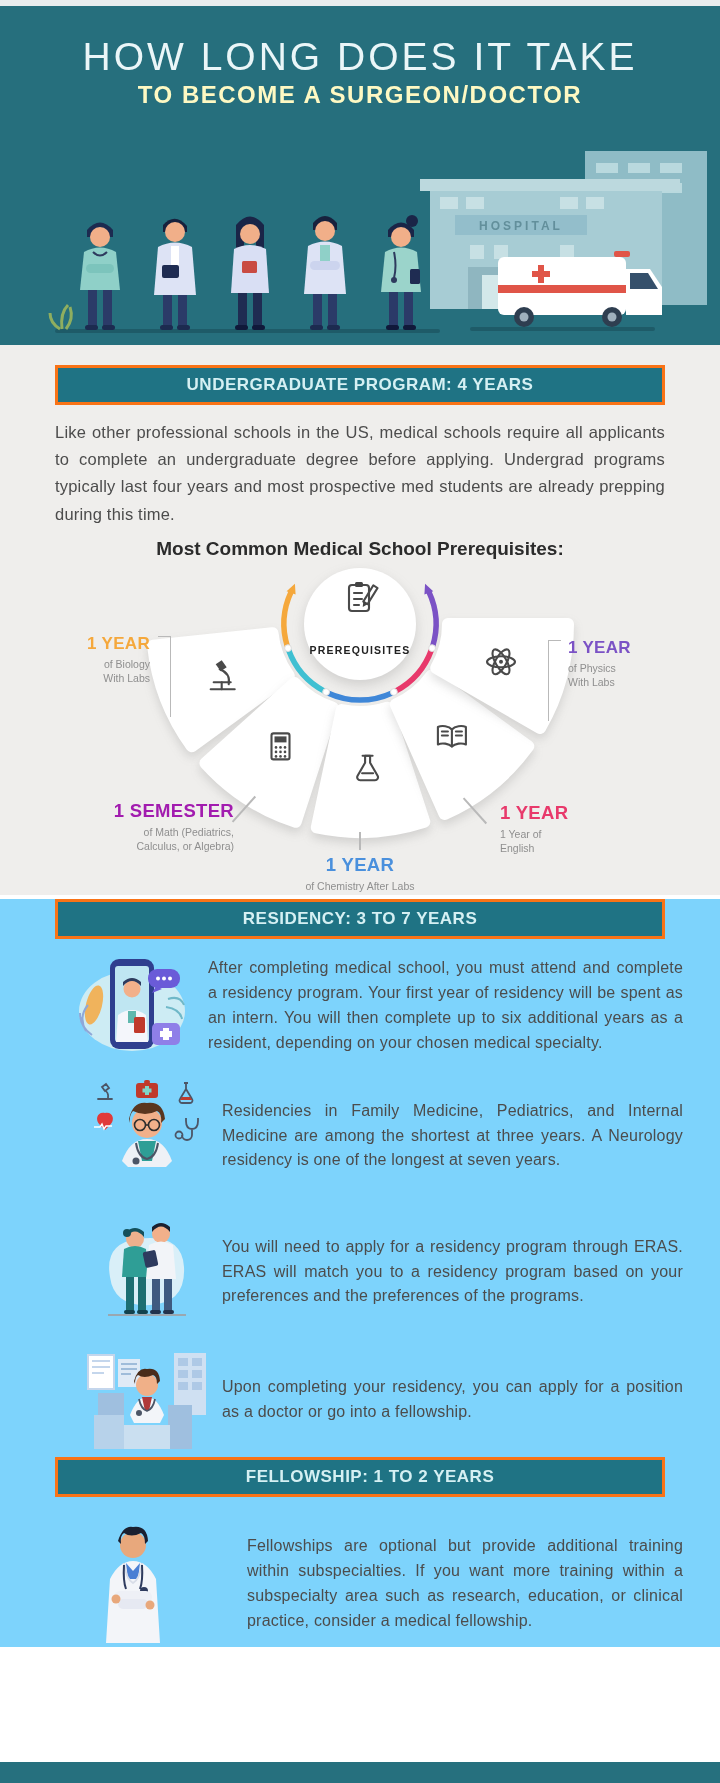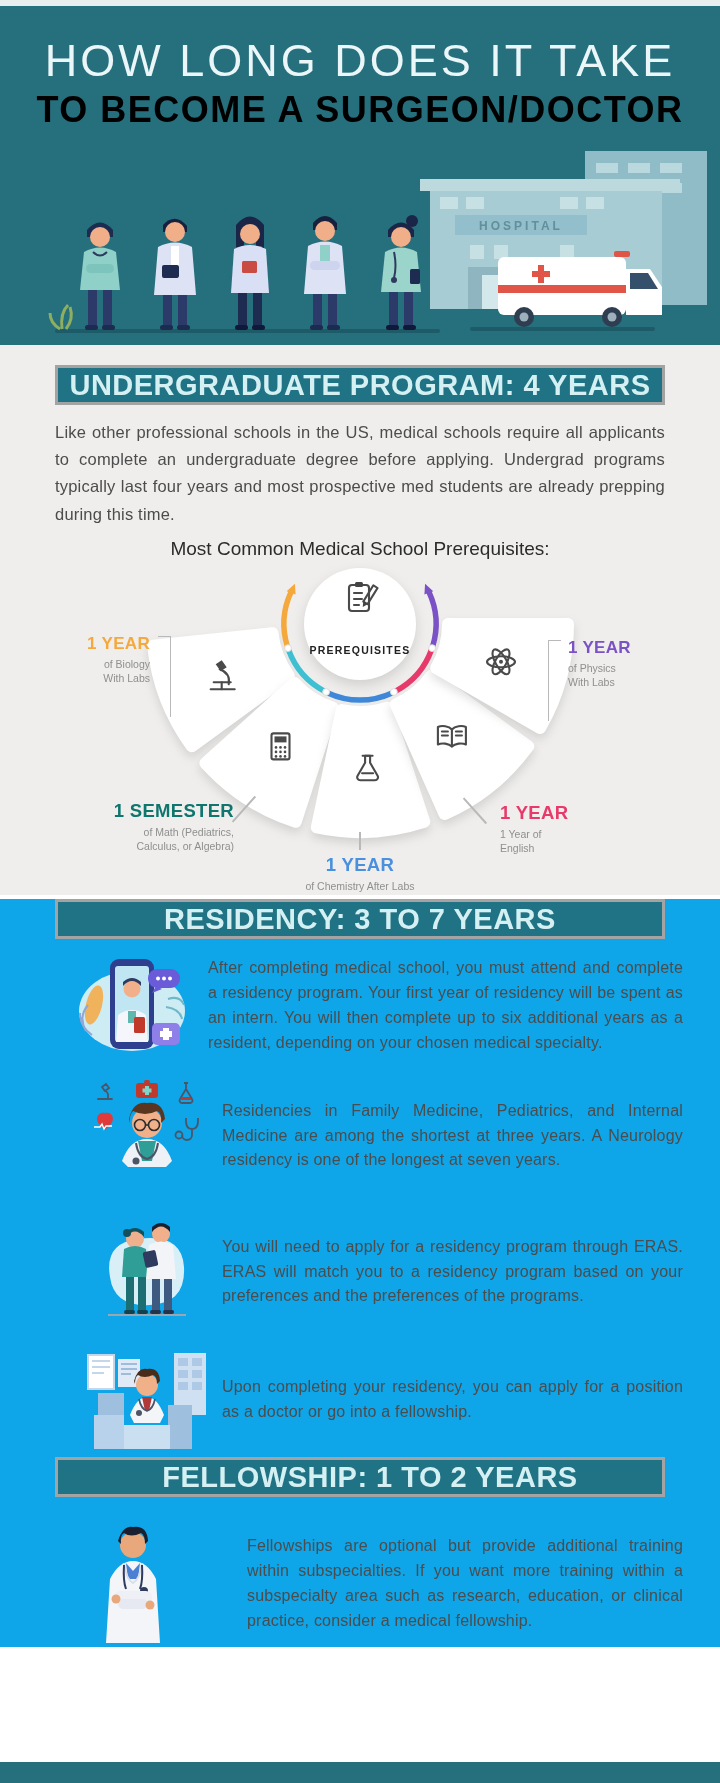--- a/index.html
+++ b/index.html
@@ -1,42 +1,42 @@
 <!DOCTYPE html>
 <html><head>
 <meta charset="utf-8">
 <style>
   html,body{margin:0;padding:0;background:#ffffff;}
   .page{position:relative;width:720px;height:1783px;margin:0 auto;background:#ffffff;
         font-family:"Liberation Sans", sans-serif;overflow:hidden;}
   .topstrip{height:6px;background:#e8edee;}
   
   .header{height:339px;background:#266f7d;text-align:center;position:relative;}
-  .title1{padding-top:30px;font-size:45px;font-weight:400;letter-spacing:3px;color:#eaf6f8;line-height:1.1;}
-  .title2{font-size:36px;font-weight:800;letter-spacing:1.5px;color:#000000;line-height:1.2;margin-top:2px;}
+  .title1{padding-top:30px;font-size:39px;font-weight:400;letter-spacing:3px;color:#eaf6f8;line-height:1.1;}
+  .title2{font-size:24px;font-weight:800;letter-spacing:1.5px;color:#fef9c3;line-height:1.2;margin-top:2px;}
   .hero{position:absolute;left:0;bottom:0;width:720px;height:212px;}
   
-  .banner{margin:0 55px;height:34px;line-height:34px;background:#1f7384;border:3px solid #a3a3a3;
-          text-align:center;font-size:29px;font-weight:700;letter-spacing:.5px;color:#d5f0f3;}
+  .banner{margin:0 55px;height:34px;line-height:34px;background:#1f7384;border:3px solid #f97316;
+          text-align:center;font-size:17px;font-weight:700;letter-spacing:.5px;color:#d5f0f3;}
   
   .gray{height:550px;background:#efeeec;padding-top:20px;box-sizing:border-box;}
   .para{margin:14px 55px 0 55px;font-size:16.5px;line-height:1.65;color:#4c4c4c;
         text-align:justify;letter-spacing:.2px;}
-  .prereq-heading{margin-top:10px;text-align:center;font-size:19px;font-weight:400;color:#2b2b2b;}
+  .prereq-heading{margin-top:10px;text-align:center;font-size:19px;font-weight:700;color:#2b2b2b;}
   .diagram{position:relative;width:720px;height:338px;margin-top:2px;}
   .diagram svg{display:block;}
   .lbl{position:absolute;}
   .dur{font-weight:800;font-size:17px;letter-spacing:.3px;}
   .dur.big{font-size:18.5px;}
   .sub{font-size:10.5px;color:#8f8f8f;line-height:1.35;margin-top:3px;}
-  .c-bio{color:#f5a83c}.c-math{color:#0f766e}.c-chem{color:#4a90dd}.c-eng{color:#e8396b}.c-phy{color:#7b52c5}
+  .c-bio{color:#f5a83c}.c-math{color:#a21caf}.c-chem{color:#4a90dd}.c-eng{color:#e8396b}.c-phy{color:#7b52c5}
   .bracket{position:absolute;border-color:#b9b9b9;border-style:solid;border-width:0;}
   .conn{position:absolute;width:1.5px;background:#b9b9b9;}
   
-  .white{background:#0ea5e9;}
+  .white{background:#7dd3fc;}
   .banner-res{margin-top:4px;}
   .row{display:flex;align-items:center;padding:0 37px 0 58px;margin-top:14px;}
   .row + .row{margin-top:18px;margin-left:14px;}
   .row-icon{flex:0 0 150px;display:flex;justify-content:center;}
   .row-text{flex:1;font-size:16px;line-height:1.55;color:#4c4c4c;text-align:justify;
             letter-spacing:.2px;margin:0;}
   .banner-fel{margin-top:6px;padding-left:20px;}
   .fel-row{margin-top:24px;gap:39px;}
   
   .logo-wrap{margin-top:2px;height:88px;display:flex;justify-content:center;}

